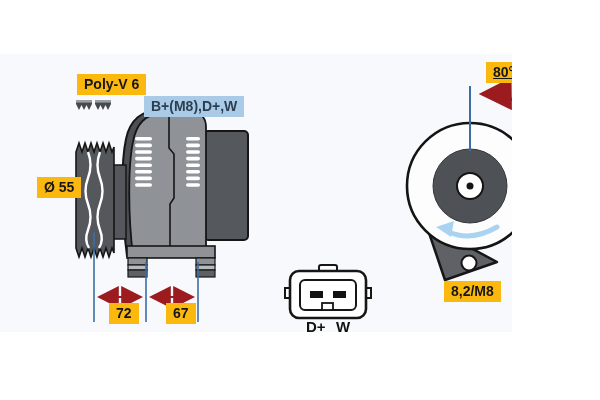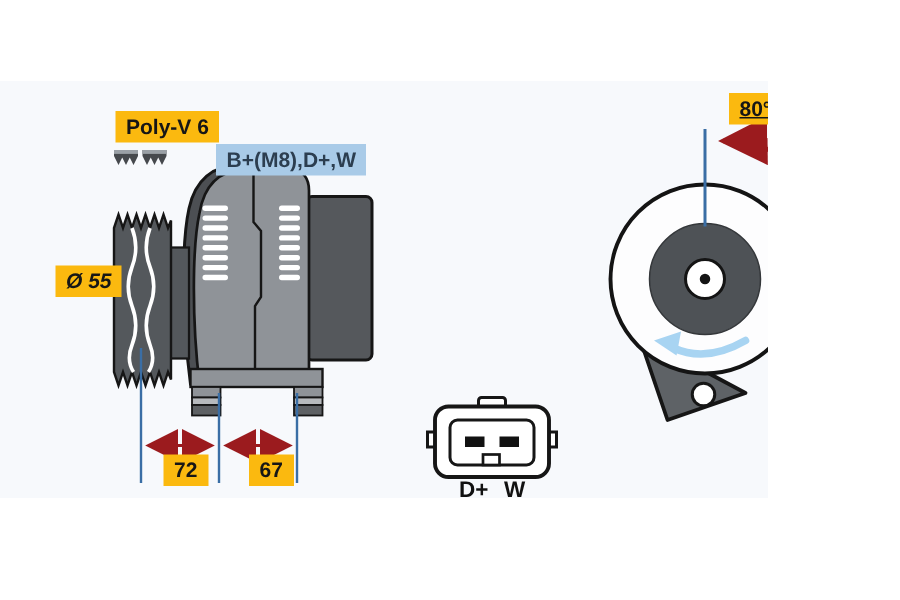--- a/index.html
+++ b/index.html
@@ -150,26 +150,27 @@
       <line x1="530" y1="180" x2="571" y2="165" stroke="#3a6ea5" stroke-width="2"></line>
 
       <path d="M482,94 A76,76 0 0 1 557,153" fill="none" stroke="#9b1b1e" stroke-width="3" marker-start="url(#arrR)" marker-end="url(#arrR)"></path>
     </g>
   </svg>
 
   <div class="lbl ylbl" style="left:77px;top:74px;">Poly-V 6</div>
 
   <div class="lbl blbl" style="left:144px;top:96px;">B+(M8),D+,W</div>
 
-  <div class="lbl ylbl" style="left:37px;top:177px;font-style:italic;">Ø 55</div>
+  <div class="lbl ylbl" style="left:37px;top:177px;">Ø 55</div>
 
   <div class="lbl ylbl" style="left:109px;top:303px;">72</div>
 
   <div class="lbl ylbl" style="left:166px;top:303px;">67</div>
 
   <div class="pinlbl" style="left:306px;top:318px;">D+</div>
 
   <div class="pinlbl" style="left:336px;top:318px;">W</div>
 
   <div class="lbl ylbl" style="left:486px;top:62px;text-decoration:underline;">80°</div>
 
 
+  <div class="lbl ylbl" style="left:444px;top:281px;">8,2/M8</div>
 </div>
 
 </body></html>

